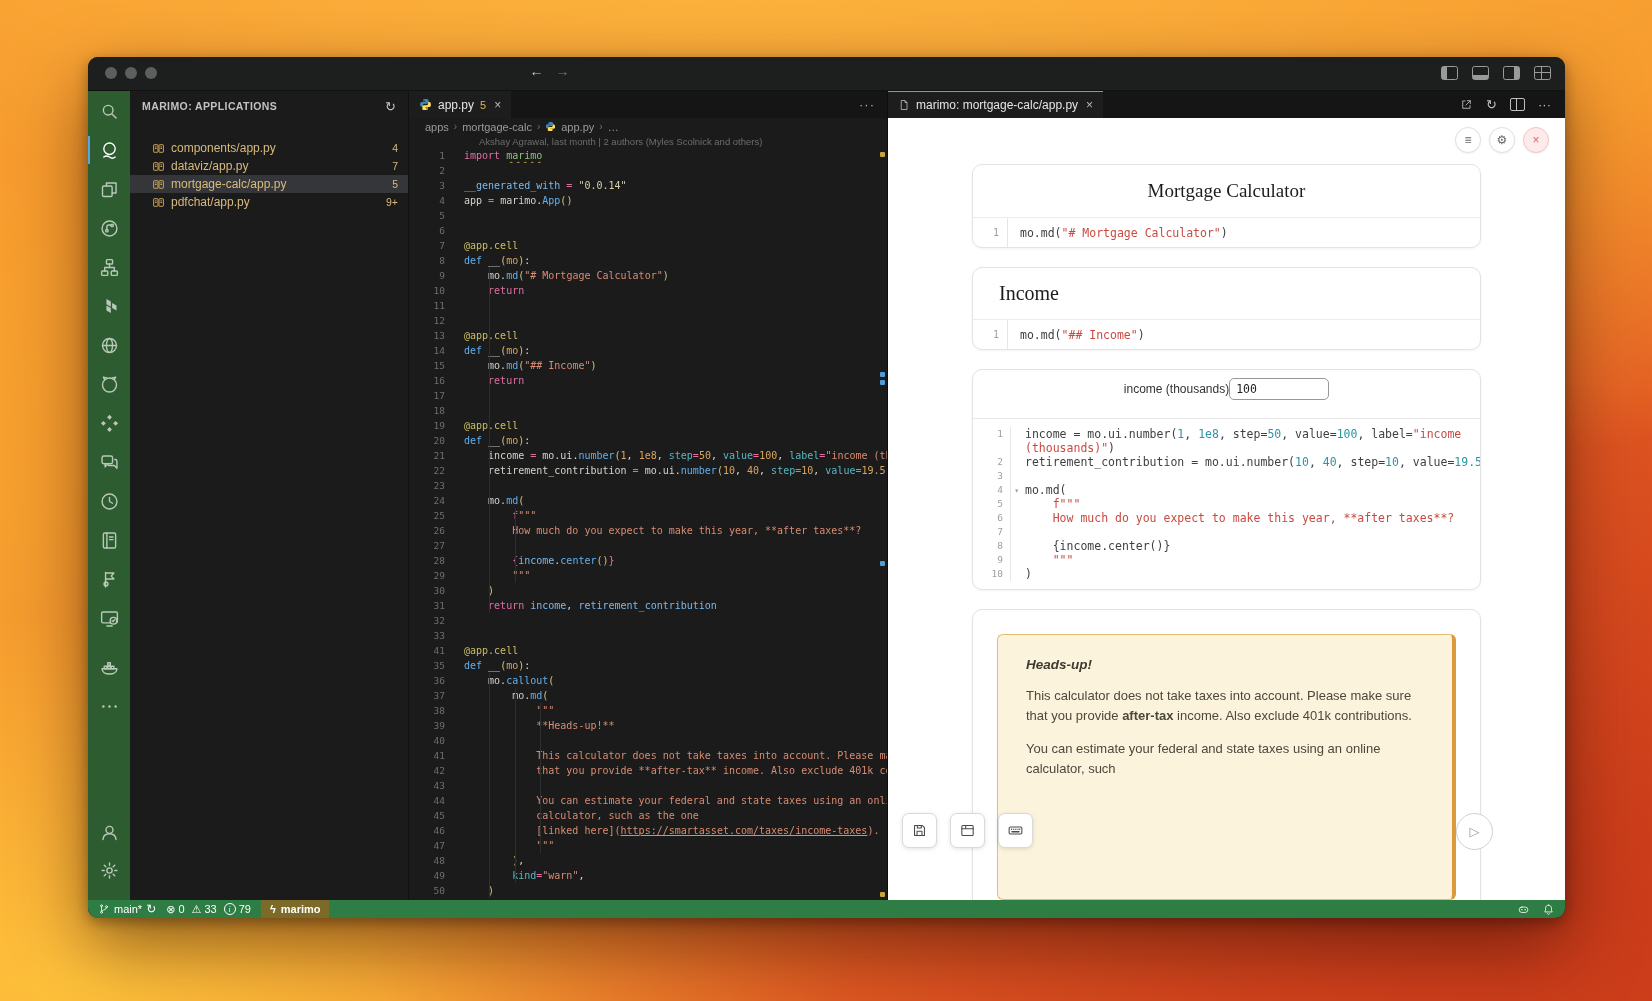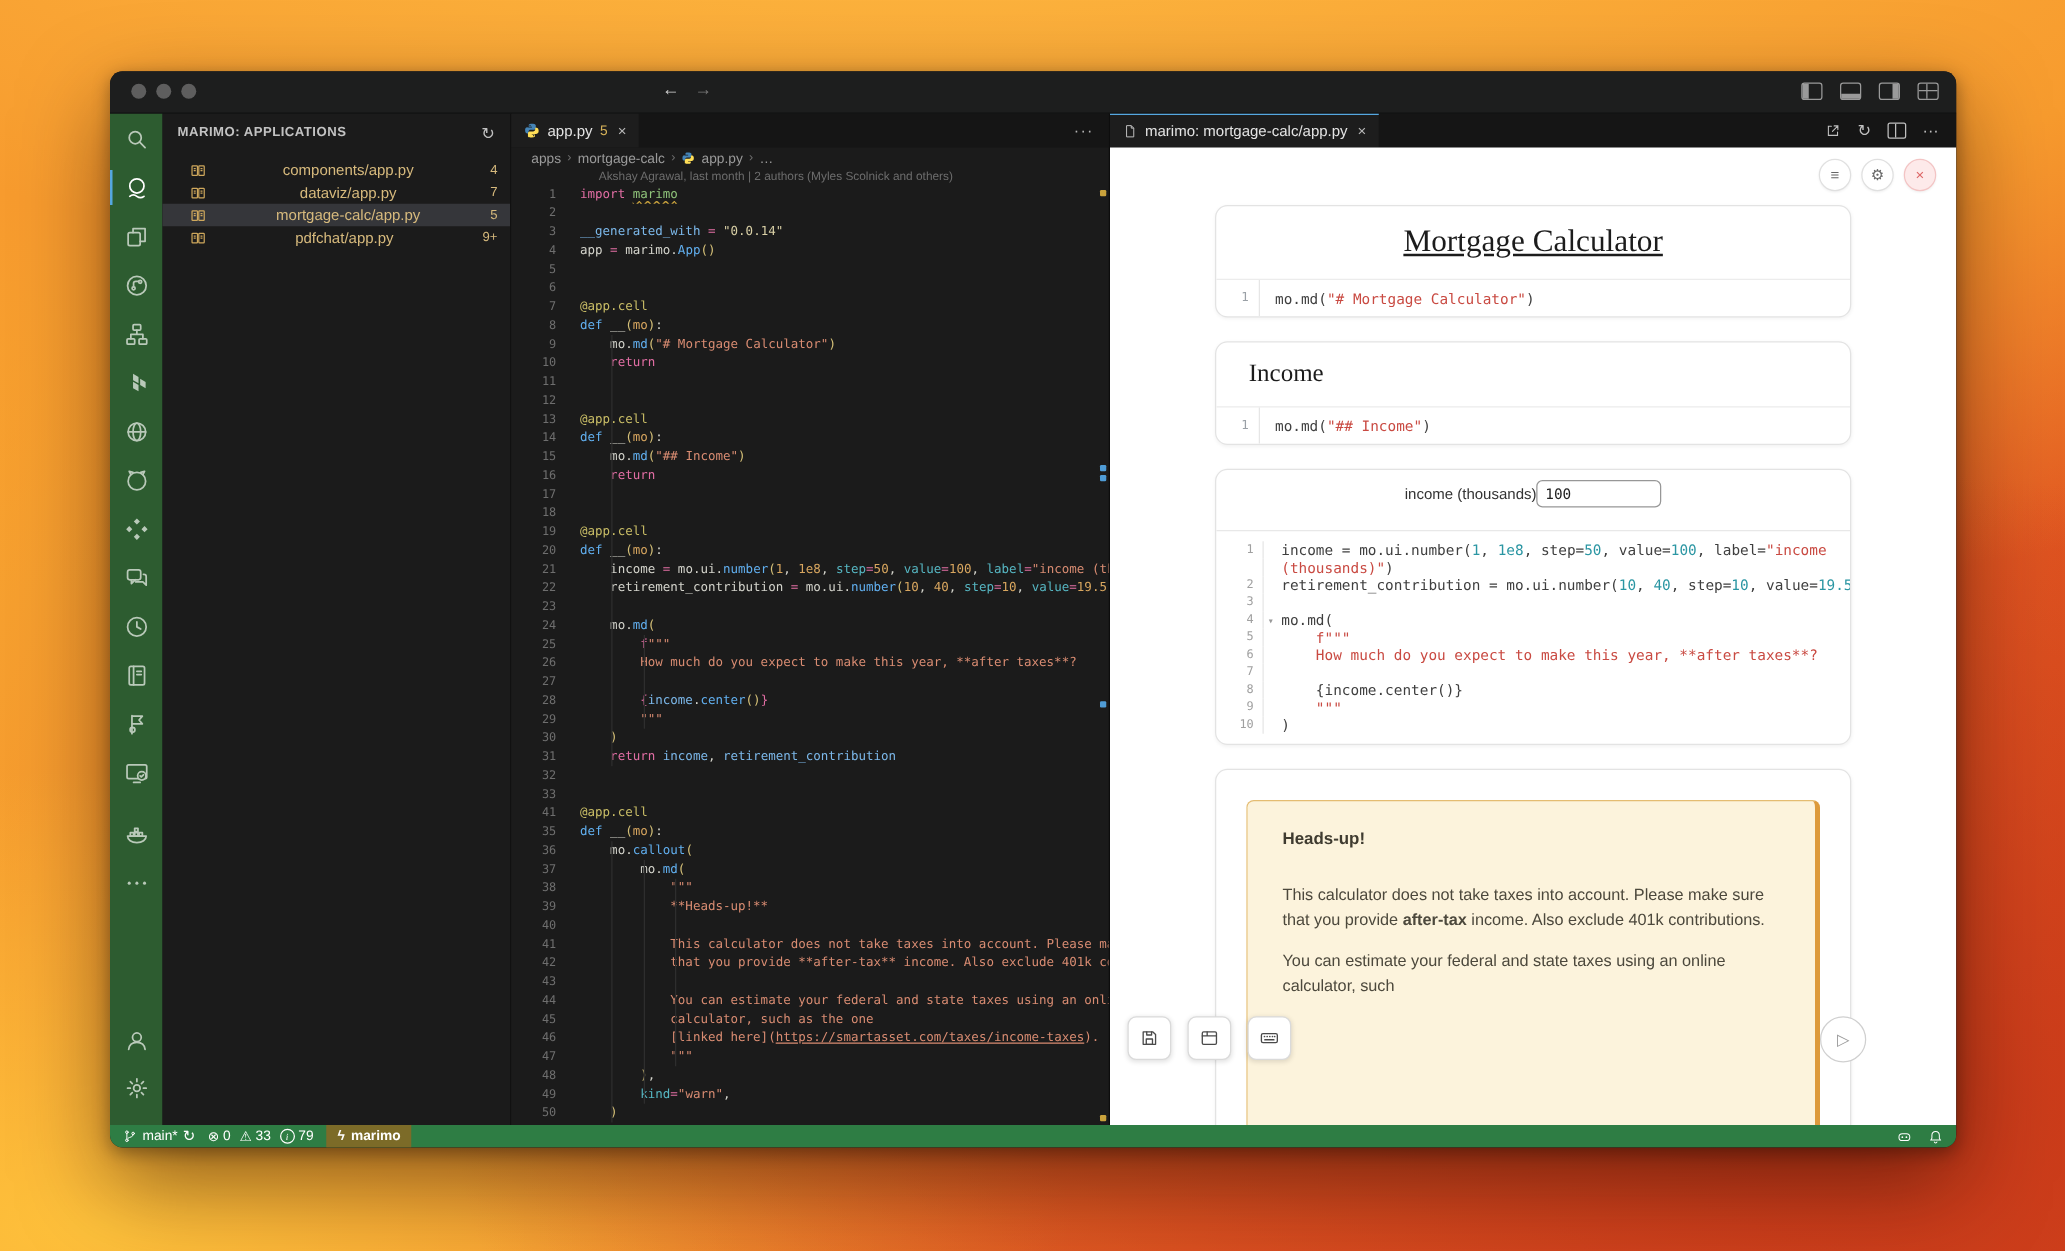--- a/index.html
+++ b/index.html
@@ -44,21 +44,21 @@
   .ab-item.active{color:#fff;}
   .ab-item.active::before{content:"";position:absolute;left:0;top:-2px;bottom:-2px;width:2px;background:#55a7e0;}
   .ab-item.sep-before{margin-top:10px;}
   .ab-bottom{margin-top:auto;display:flex;flex-direction:column;align-items:center;padding-bottom:4px;}
   .ab-bottom .ab-item{margin-bottom:14px;}
   
   .sidebar{width:278px;background:#1b1b1b;flex:none;position:relative;border-right:1px solid #111;}
   .sb-header{height:24px;display:flex;align-items:center;padding:0 12px;margin-top:3px;}
   .sb-title{font-size:10.5px;letter-spacing:.4px;color:#c2c2c2;font-weight:700;}
   .sb-refresh{margin-left:auto;color:#c0c0c0;font-size:13px;cursor:default;}
-  .sb-files{margin-top:9px;text-align:center;}
+  .sb-files{margin-top:21px;}
   .sb-row{height:18px;display:flex;align-items:center;padding:0 10px 0 22px;gap:6px;}
   .sb-row.sel{background:#35363a;}
   .sb-row svg{width:13px;height:13px;stroke:#cfa85c;fill:none;stroke-width:1.8;flex:none;}
   .sb-name{font-size:12px;color:#d7ba7d;white-space:nowrap;overflow:hidden;flex:1;}
   .sb-badge{font-size:10.5px;color:#d7ba7d;flex:none;}
   
   .editor-group{width:478px;flex:none;display:flex;flex-direction:column;background:#1b1b1b;position:relative;border-right:1px solid #0d0d0d;}
   .tabbar{height:27px;background:#151515;display:flex;flex:none;position:relative;}
   .tab{display:flex;align-items:center;gap:6px;padding:0 10px;background:#1d1d1d;font-size:12px;color:#e4e4e4;position:relative;}
   .tab .pyicon{width:13px;height:13px;}
@@ -93,21 +93,21 @@
   .webview{flex:1;background:#fff;position:relative;overflow:hidden;}
   .pv-toolbar{position:absolute;top:9px;right:16px;display:flex;gap:8px;z-index:5;}
   .cbtn{width:24px;height:24px;border-radius:50%;border:1px solid #e0e0e0;background:#fff;
     display:flex;align-items:center;justify-content:center;font-size:12px;color:#666;
     box-shadow:0 1px 2px rgba(0,0,0,.06);}
   .cbtn.close{background:#fdeaea;border-color:#f3c4c4;color:#d66;}
   .pv-filename{margin-top:30px;text-align:center;font-family:"DejaVu Sans Mono",monospace;
     font-size:12px;color:#4a4a4a;height:16px;}
   .cells{width:509px;margin:46px auto 0;display:flex;flex-direction:column;gap:19px;}
   .card{background:#fff;border:1px solid #e3e3e3;border-radius:10px;box-shadow:0 1px 3px rgba(0,0,0,.05);overflow:hidden;}
-  .cell-h1{padding:15px 20px;text-align:center;font-family:"Liberation Serif",serif;font-size:25px;color:#1c1c1c;text-decoration:underline;}
+  .cell-h1{padding:15px 20px;text-align:center;font-family:"Liberation Serif",serif;font-size:19px;color:#1c1c1c;}
   .cell-h2{padding:14px 26px;font-family:"Liberation Serif",serif;font-size:20px;color:#1c1c1c;}
   .code-row{border-top:1px solid #ececec;display:flex;align-items:center;height:29px;}
   .cr-num{width:26px;flex:none;text-align:right;padding-right:8px;color:#9aa0a6;
     font-family:"DejaVu Sans Mono",monospace;font-size:10px;border-right:1px solid #e6e6e6;
     align-self:stretch;display:flex;align-items:center;justify-content:flex-end;}
   .cr-code{padding-left:12px;font-family:"DejaVu Sans Mono",monospace;font-size:11.5px;white-space:pre;}
   .ptk-t{color:#3f3f3f}.ptk-n{color:#2b96a3}.ptk-s{color:#c94a42}
   .prompt{padding:20px 24px 6px;font-size:13px;color:#333;}
   .widget-row{text-align:center;margin:8px 0 18px;}
   .widget-label{font-size:12px;color:#333;margin-right:0;}
@@ -115,21 +115,21 @@
     font-family:"DejaVu Sans Mono",monospace;font-size:11.5px;color:#222;outline:none;}
   .form-code{border-top:1px solid #e8e8e8;padding:8px 0;}
   .fc-row{display:flex;height:14px;line-height:14px;}
   .fc-num{width:30px;flex:none;text-align:right;padding-right:7px;color:#a0a0a0;
     font-family:"DejaVu Sans Mono",monospace;font-size:9.5px;border-right:1px solid #e6e6e6;position:relative;}
   .fc-num .fold{position:absolute;right:-9px;top:1px;font-size:8px;color:#999;}
   .fc-code{padding-left:14px;font-family:"DejaVu Sans Mono",monospace;font-size:11.5px;white-space:pre;}
   .callout-card{padding:24px;}
   .callout{background:#fcf3dc;border:1px solid #e4bc72;border-right:4px solid #dd9a3c;border-radius:6px;
     padding:22px 28px;min-height:220px;}
-  .callout h4{margin:0 0 28px;font-size:13.5px;color:#3f3b30;}
+  .callout h4{margin:0 0 14px;font-size:13.5px;color:#3f3b30;font-style:italic;}
   .callout p{margin:0 0 13px;font-size:13px;line-height:1.55;color:#4c483c;}
   .float-btns{position:absolute;left:14px;bottom:52px;display:flex;gap:13px;z-index:6;}
   .fbtn{width:33px;height:33px;background:#fff;border:1px solid #dadada;border-radius:7px;
     display:flex;align-items:center;justify-content:center;box-shadow:0 1px 4px rgba(0,0,0,.12);}
   .fbtn svg{width:17px;height:17px;stroke:#4a4a4a;fill:none;stroke-width:1.5;stroke-linecap:round;stroke-linejoin:round;}
   .run-btn{position:absolute;right:72px;bottom:50px;width:35px;height:35px;border-radius:50%;
     border:1.5px solid #d0d0d0;background:#fff;display:flex;align-items:center;justify-content:center;
     color:#9a9a9a;font-size:13px;z-index:6;}
   
   .statusbar{height:18px;background:#2e7d44;flex:none;display:flex;align-items:center;

